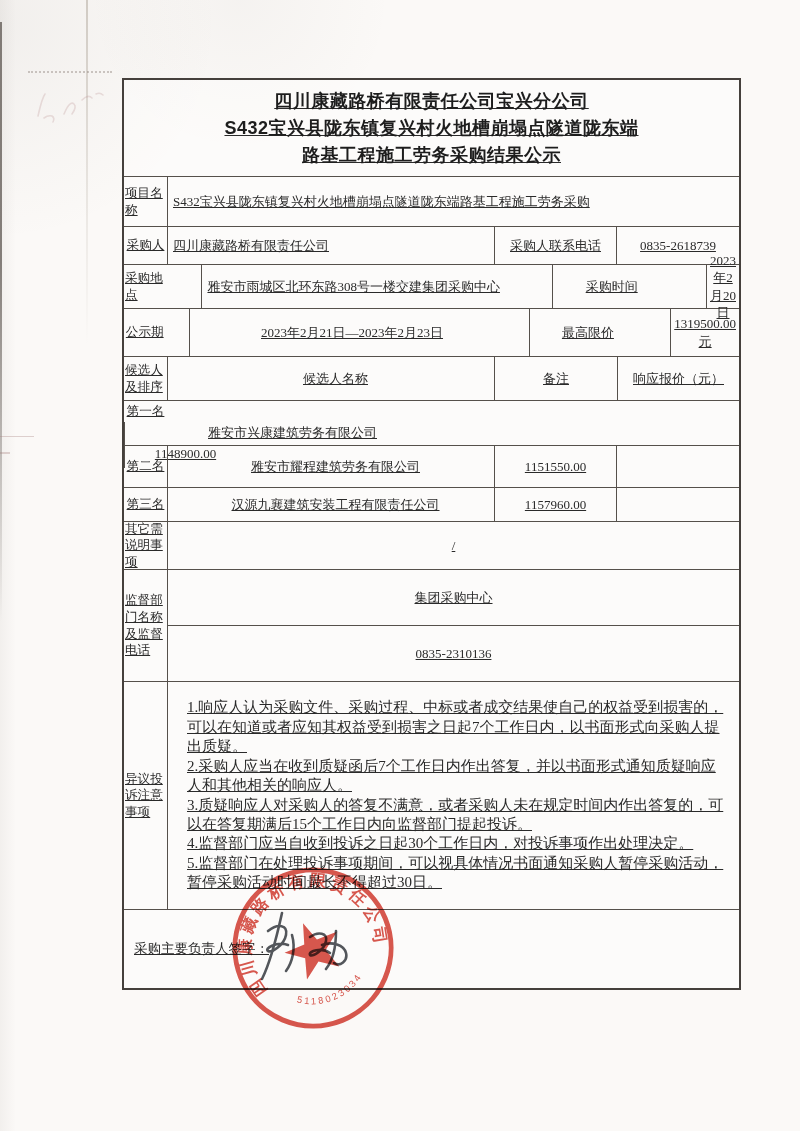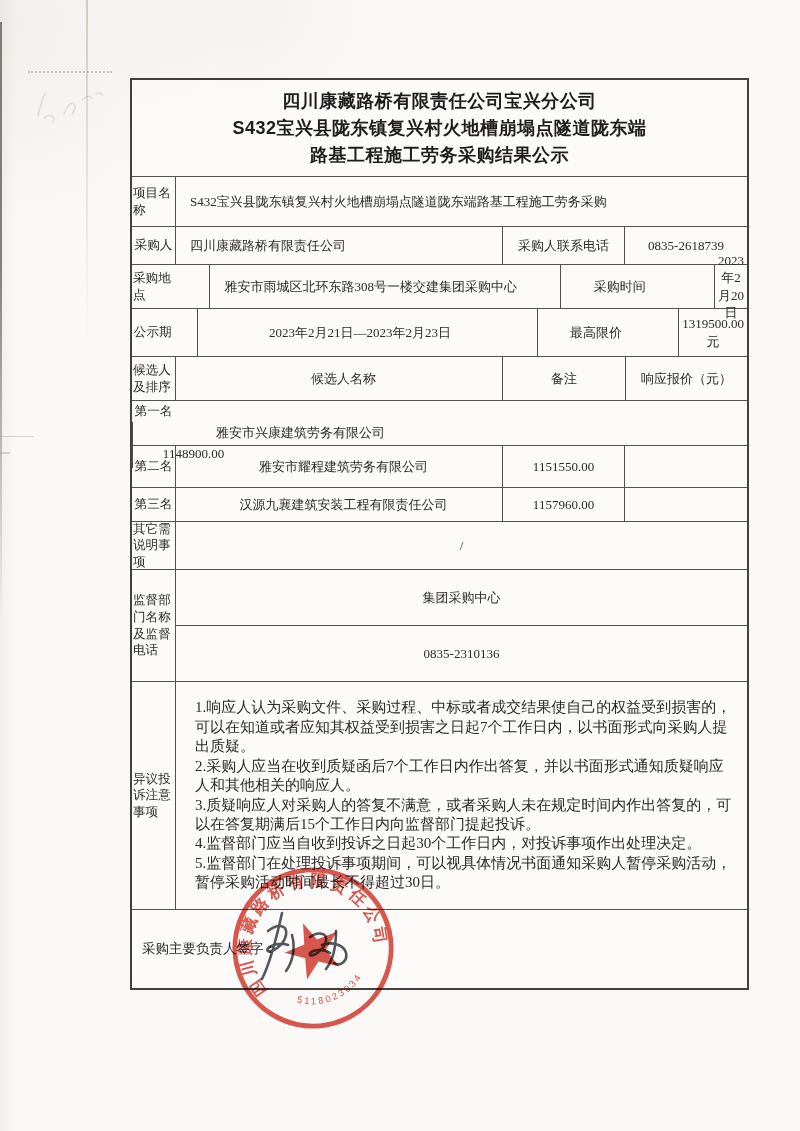--- a/index.html
+++ b/index.html
@@ -19,35 +19,35 @@
     background:linear-gradient(rgba(196,189,180,.75), rgba(196,189,180,0));}
   .edge-line{position:absolute;left:0;top:22px;width:2px;height:600px;
     background:linear-gradient(rgba(58,50,44,.6) 40%, rgba(58,50,44,0));}
   .edge-dash{position:absolute;left:0;top:436px;width:34px;height:1px;background:rgba(165,130,125,.35);}
   .edge-dash2{position:absolute;left:0;top:452px;width:10px;height:2px;background:rgba(160,120,115,.3);}
   .dotline{position:absolute;left:28px;top:71px;width:84px;height:0;
     border-top:2px dotted rgba(128,116,108,.38);}
   .scribble{position:absolute;left:30px;top:86px;width:90px;height:42px;opacity:.5;}
   
   .tbl{
-    position:absolute;left:130px;top:78px;width:615px;
+    position:absolute;left:122px;top:78px;width:615px;
     border:2px solid #45403c;background:rgba(255,255,255,.35);
-    font-size:13px;line-height:1.32;
+    font-size:13px;line-height:1.32;text-decoration:underline;
   }
   .row{display:flex;box-sizing:border-box;}
   .row + .row{border-top:1.5px solid #55504b;}
   .c{box-sizing:border-box;display:flex;align-items:center;justify-content:center;
      text-align:center;padding:2px 3px;}
   .bl{border-left:1.5px solid #55504b;}
   .c1{width:43px;font-size:12.6px;justify-content:center;text-align:left;padding:2px 1px;}
   .c2{width:327px;padding-left:12px;}
   .c3{width:122px;}
   .c4{flex:1;}
   .cfill{flex:1;}
-  .left{justify-content:flex-start;text-align:left;padding-left:14px;padding-right:4px;}
+  .left{justify-content:flex-start;text-align:left;padding-left:5px;padding-right:4px;}
   .r-title{height:96px;}
   .r-project{height:50px;}
   .r-purchaser{height:38px;}
   .r-location{height:44px;gap:36px;}
   .r-period{height:48px;gap:24px;}
   .r-chead{height:44px;}
   .r-cand1{height:45px;flex-direction:column;}
   .r-cand2{height:42px;}
   .r-cand3{height:34px;}
   .r-other{height:48px;}

